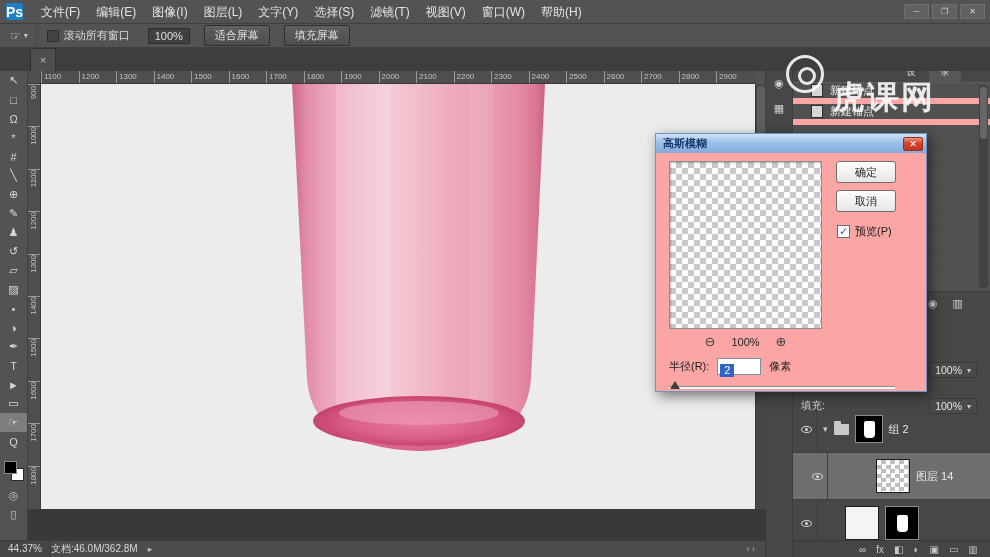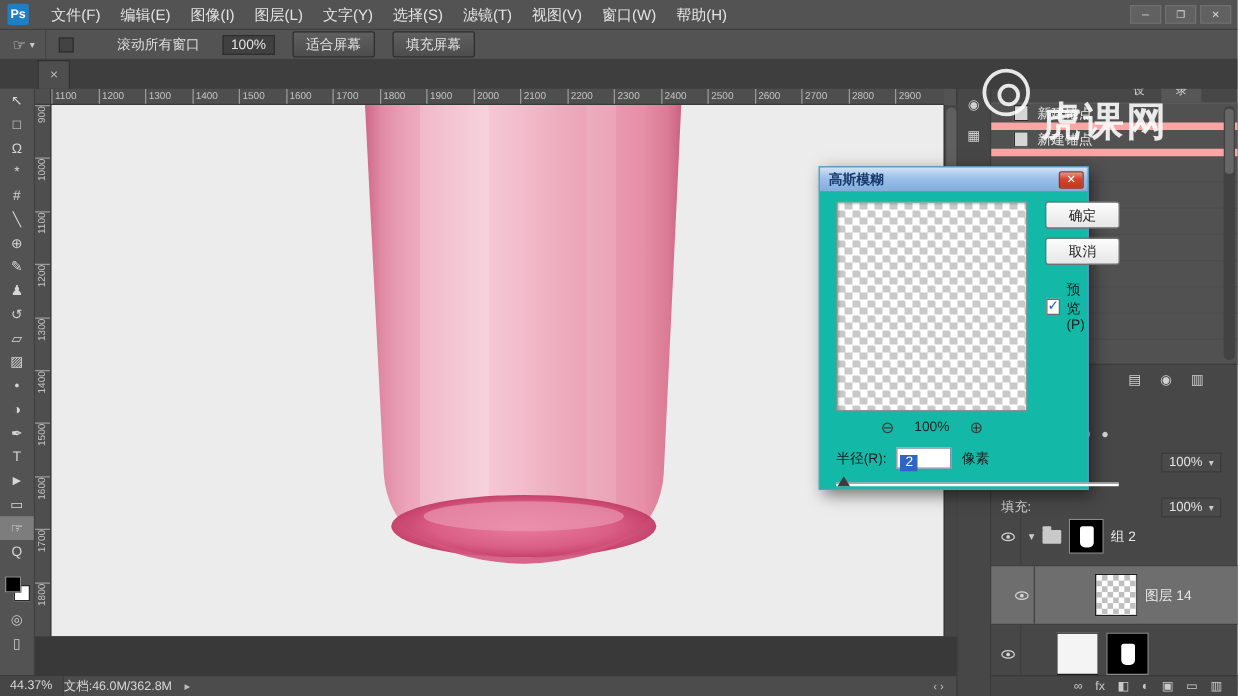--- a/index.html
+++ b/index.html
@@ -2,36 +2,36 @@
 <html><head>
 <meta charset="utf-8">
 <style>
   * { margin:0; padding:0; box-sizing:border-box; }
   html,body { width:990px; height:557px; overflow:hidden; }
   body { font-family:"Liberation Sans","DejaVu Sans",sans-serif; background:#535353; position:relative; }
 
   
   .menubar { position:absolute; left:0; top:0; width:990px; height:24px; background:#535353;
              border-bottom:1px solid #3f3f3f; display:flex; align-items:center; z-index:30; }
-  .ps-logo { width:17px; height:17px; background:#1f7fc4; color:#fff; font-size:10px; font-weight:bold;
+  .ps-logo { width:17px; height:17px; background:#1f7fc4; color:#fff; font-size:14px; font-weight:bold;
              border-radius:2px; display:flex; align-items:center; justify-content:center; margin:0 10px 0 6px; }
   .menu-item { padding:0 8px; font-size:12px; color:#e3e3e3; height:24px; line-height:24px; }
   .win-btns { position:absolute; right:5px; top:4px; display:flex; gap:3px; }
   .win-btn { width:25px; height:15px; background:#616161; border:1px solid #6f6f6f; color:#d9d9d9;
              font-size:8px; display:flex; align-items:center; justify-content:center; }
 
   
   .optionsbar { position:absolute; left:0; top:24px; width:990px; height:24px; background:#535353;
                 border-bottom:1px solid #3f3f3f; display:flex; align-items:center; z-index:29; }
   .opt-tool { display:flex; align-items:center; gap:3px; padding:0 8px 0 10px; border-right:1px solid #474747;
               color:#e0e0e0; font-size:12px; height:100%; }
   .caret { font-size:8px; color:#c9c9c9; }
   .opt-check { display:flex; align-items:center; gap:5px; margin-left:10px; }
   .checkbox { width:12px; height:12px; background:#434343; border:1px solid #2d2d2d; }
-  .opt-label { font-size:11px; color:#dedede;margin-left:30px; }
+  .opt-label { font-size:11px; color:#dedede; }
   .zoom-field { margin-left:18px; width:42px; height:16px; background:#404040; border:1px solid #2d2d2d;
                 color:#e2e2e2; font-size:11px; text-align:center; line-height:14px; }
   .opt-btn { margin-left:14px; padding:2px 10px; font-size:11px; color:#e2e2e2;
              background:linear-gradient(#5f5f5f,#4d4d4d); border:1px solid #2e2e2e; border-radius:2px; }
 
   
   .tabbar { position:absolute; left:0; top:48px; width:990px; height:23px; background:#3e3e3e; z-index:5; }
   .doc-tab { position:absolute; left:30px; top:0; height:23px; display:flex; align-items:center; gap:10px;
              background:#4e4e4e; border:1px solid #313131; border-bottom:none; padding:0 9px;
              font-size:11px; color:#e9e9e9; }
@@ -133,21 +133,21 @@
 
   
   .watermark { position:absolute; left:786px; top:28px; display:flex; align-items:center; gap:9px;
                z-index:60; pointer-events:none; }
   .wm-logo { width:38px; height:38px; border:3px solid rgba(255,255,255,.88); border-radius:50%; position:relative; }
   .wm-logo::after { content:''; position:absolute; left:9px; top:9px; width:12px; height:12px;
                     border:3px solid rgba(255,255,255,.88); border-radius:50%; }
   .wm-text { font-size:32px; font-weight:bold; color:rgba(255,255,255,.88); letter-spacing:2px;margin-top:48px; }
 
   
-  .dialog { position:absolute; left:655px; top:133px; width:216px; height:259px; background:#14b8a6;
+  .dialog { position:absolute; left:655px; top:133px; width:272px; height:259px; background:#fca5a5;
             border:1px solid #6e93c4; box-shadow:3px 4px 12px rgba(0,0,0,.5); z-index:50; }
   .dlg-title { position:absolute; left:0; top:0; right:0; height:19px;
                background:linear-gradient(180deg,#d2e3f6,#9cc0e9 45%,#83abdc); display:flex; align-items:center; }
   .dlg-title-text { font-size:11px; font-weight:bold; color:#17386b; padding-left:7px; flex:1; }
   .dlg-close { width:20px; height:14px; margin-right:3px; border-radius:2px; border:1px solid #9c2f1e;
                background:linear-gradient(180deg,#f0907b,#d8432c 45%,#c03722); color:#fff; font-size:9px;
                display:flex; align-items:center; justify-content:center; }
   .dlg-preview { position:absolute; left:13px; top:27px; width:153px; height:168px; border:1px solid #8f8f8f;
                  background-image:repeating-conic-gradient(#c9c9c9 0% 25%, #ffffff 0% 50%);
                  background-size:12px 12px; box-shadow:inset 1px 1px 2px rgba(0,0,0,.25); }

